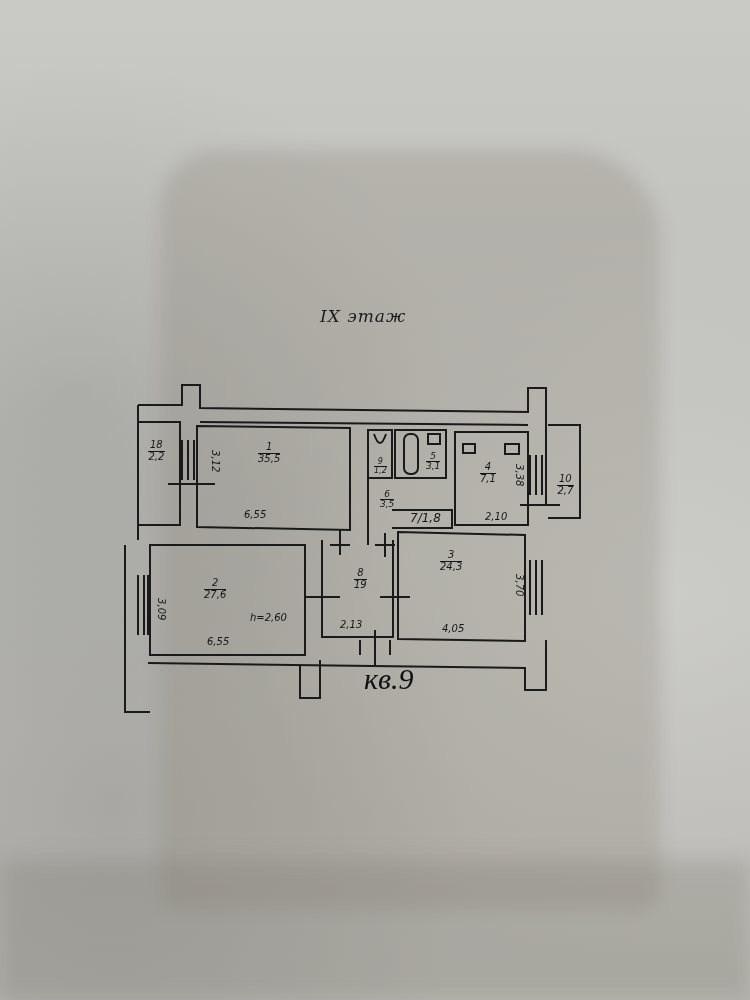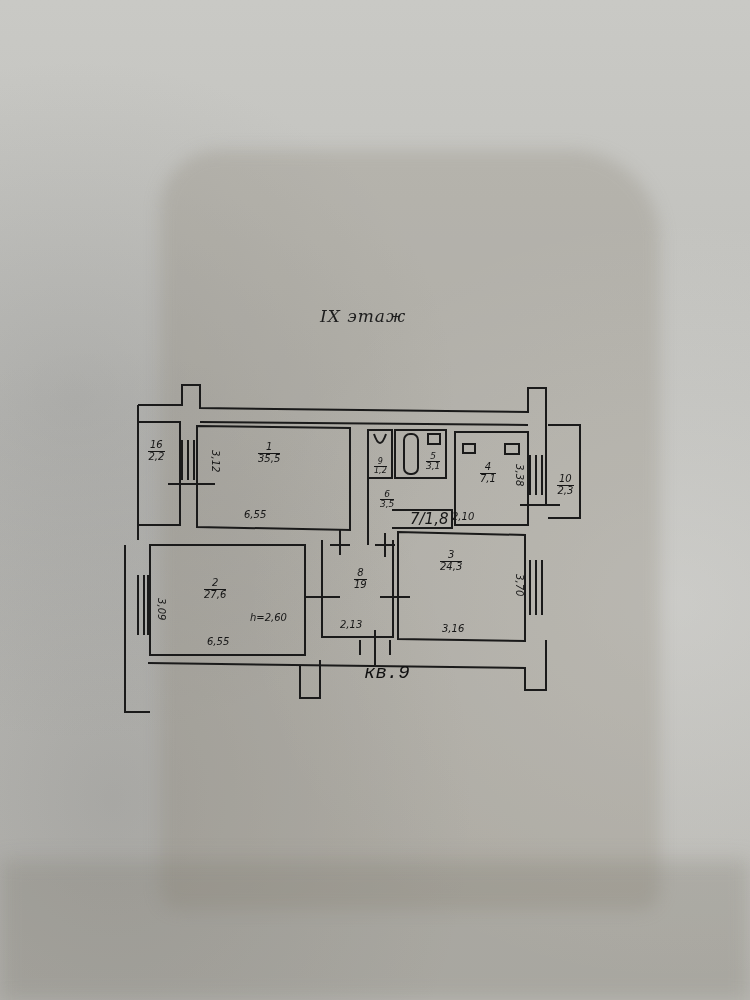--- a/index.html
+++ b/index.html
@@ -29,22 +29,22 @@
     position:absolute; left:320px; top:306px; font-size:17px;
     font-style:italic; color:#1d1d1d; letter-spacing:1px;
     font-family:"DejaVu Serif", serif;
   }
   svg.plan { position:absolute; left:0; top:0; }
   .lbl { position:absolute; font-size:10px; color:#161616; font-style:italic; text-align:center; line-height:1.05; }
   .frac .n { display:block; border-bottom:1.2px solid #161616; padding:0 2px; }
   .frac .d { display:block; }
   .rot { transform: rotate(90deg); }
   .apt {
-    position:absolute; left:364px; top:662px; font-size:19px; font-style:italic;
-    color:#111; font-family:Liberation Mono, monospace;
+    position:absolute; left:364px; top:662px; font-size:30px; font-style:italic;
+    color:#111; font-family:Liberation Serif, serif;
   }
 </style>
 </head>
 <body>
 
 <div class="paper-noise"></div>
 <div class="shadow"></div>
 <div class="shadow2"></div>
 
 <div class="floor-title">IX этаж</div>
@@ -92,21 +92,21 @@
     <path d="M398 532 L525 535 L525 641 L398 639 Z"></path>
     <path d="M530 560 L530 615 M536 560 L536 615 M542 560 L542 615"></path>
 
     <path d="M148 663 L525 668 L525 690 L546 690 L546 640"></path>
     <path d="M300 665 L300 698 L320 698 L320 660"></path>
     <path d="M360 640 L360 655 M375 630 L375 665 M390 640 L390 655"></path>
   </g>
 </svg>
 
 <div class="lbl frac" style="left:148px;top:440px;">
-  <span class="n">16</span>
+  <span class="n">18</span>
   <span class="d">2,2</span>
 </div>
 <div class="lbl rot" style="left:204px;top:456px;">3,12</div>
 <div class="lbl frac" style="left:258px;top:442px;">
   <span class="n">1</span>
   <span class="d">35,5</span>
 </div>
 <div class="lbl" style="left:244px;top:510px;">6,55</div>
 
 <div class="lbl frac" style="left:374px;top:458px;font-size:8px;">
@@ -114,34 +114,34 @@
   <span class="d">1,2</span>
 </div>
 <div class="lbl frac" style="left:426px;top:452px;font-size:9px;">
   <span class="n">5</span>
   <span class="d">3,1</span>
 </div>
 <div class="lbl frac" style="left:380px;top:490px;font-size:9px;">
   <span class="n">6</span>
   <span class="d">3,5</span>
 </div>
-<div class="lbl" style="left:410px;top:512px;font-size:15px;">
+<div class="lbl" style="left:410px;top:512px;font-size:12px;">
   <span>7</span>/<span>1,8</span>
 </div>
 
 <div class="lbl frac" style="left:480px;top:462px;">
   <span class="n">4</span>
   <span class="d">7,1</span>
 </div>
 <div class="lbl rot" style="left:508px;top:470px;">3,38</div>
-<div class="lbl" style="left:452px;top:512px;">2,10</div>
+<div class="lbl" style="left:485px;top:512px;">2,10</div>
 
 <div class="lbl frac" style="left:557px;top:455px;margin-top:19px;">
   <span class="n">10</span>
-  <span class="d">2,3</span>
+  <span class="d">2,7</span>
 </div>
 
 <div class="lbl frac" style="left:204px;top:578px;">
   <span class="n">2</span>
   <span class="d">27,6</span>
 </div>
 <div class="lbl rot" style="left:150px;top:604px;">3,09</div>
 <div class="lbl" style="left:250px;top:613px;">h=2,60</div>
 <div class="lbl" style="left:207px;top:637px;">6,55</div>
 
@@ -149,15 +149,15 @@
   <span class="n">8</span>
   <span class="d">19</span>
 </div>
 <div class="lbl" style="left:340px;top:620px;">2,13</div>
 
 <div class="lbl frac" style="left:440px;top:550px;">
   <span class="n">3</span>
   <span class="d">24,3</span>
 </div>
 <div class="lbl rot" style="left:508px;top:580px;">3,70</div>
-<div class="lbl" style="left:442px;top:624px;">3,16</div>
+<div class="lbl" style="left:442px;top:624px;">4,05</div>
 
 <div class="apt">кв.9</div>
 
 </body></html>

